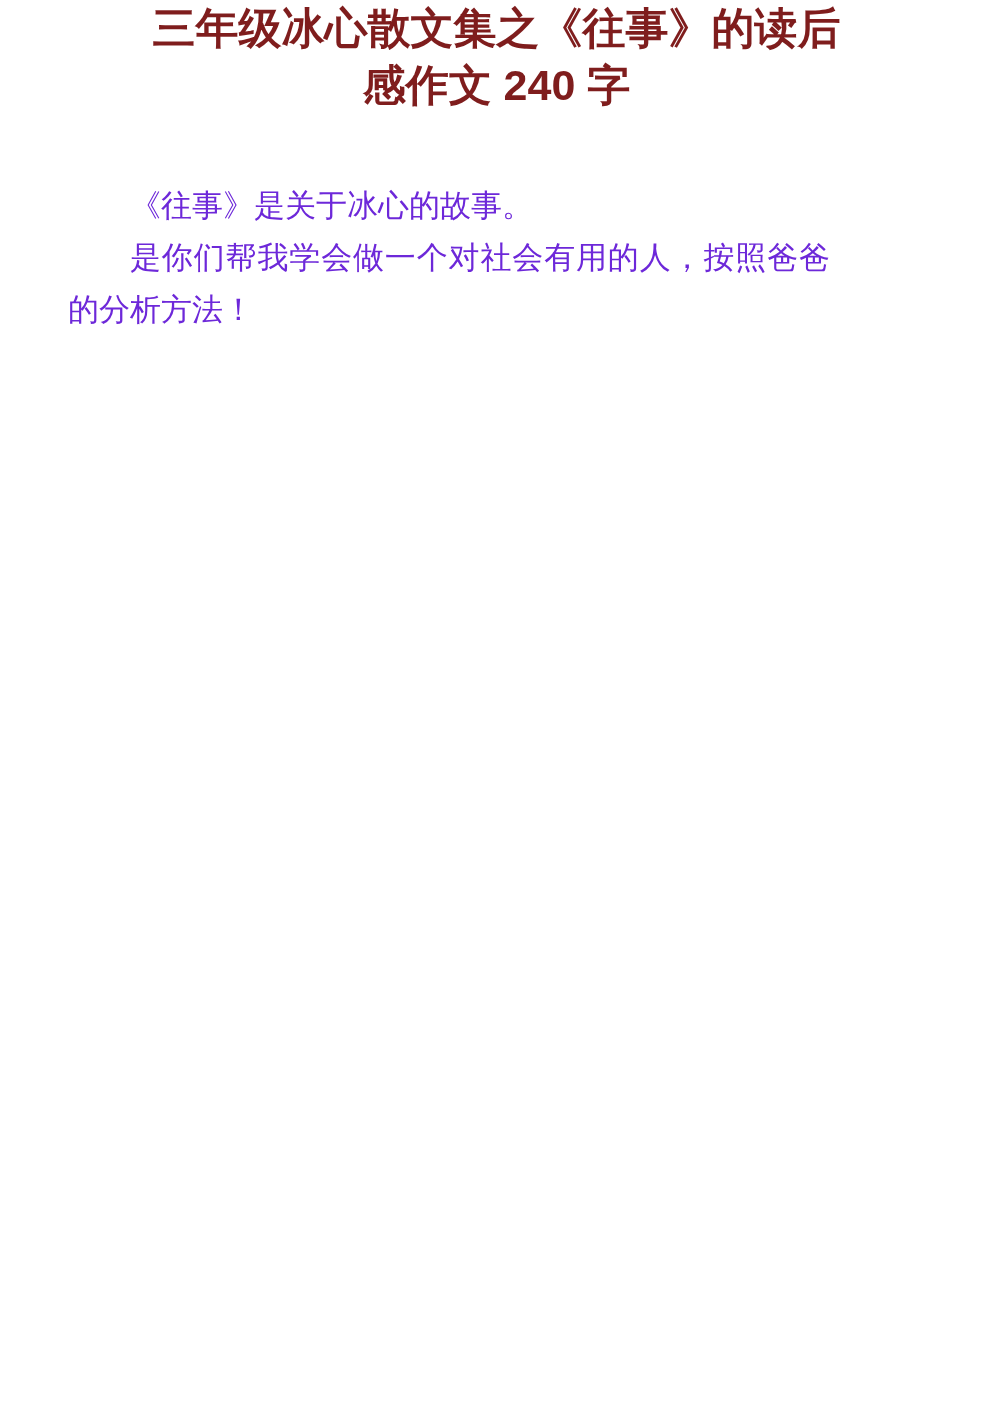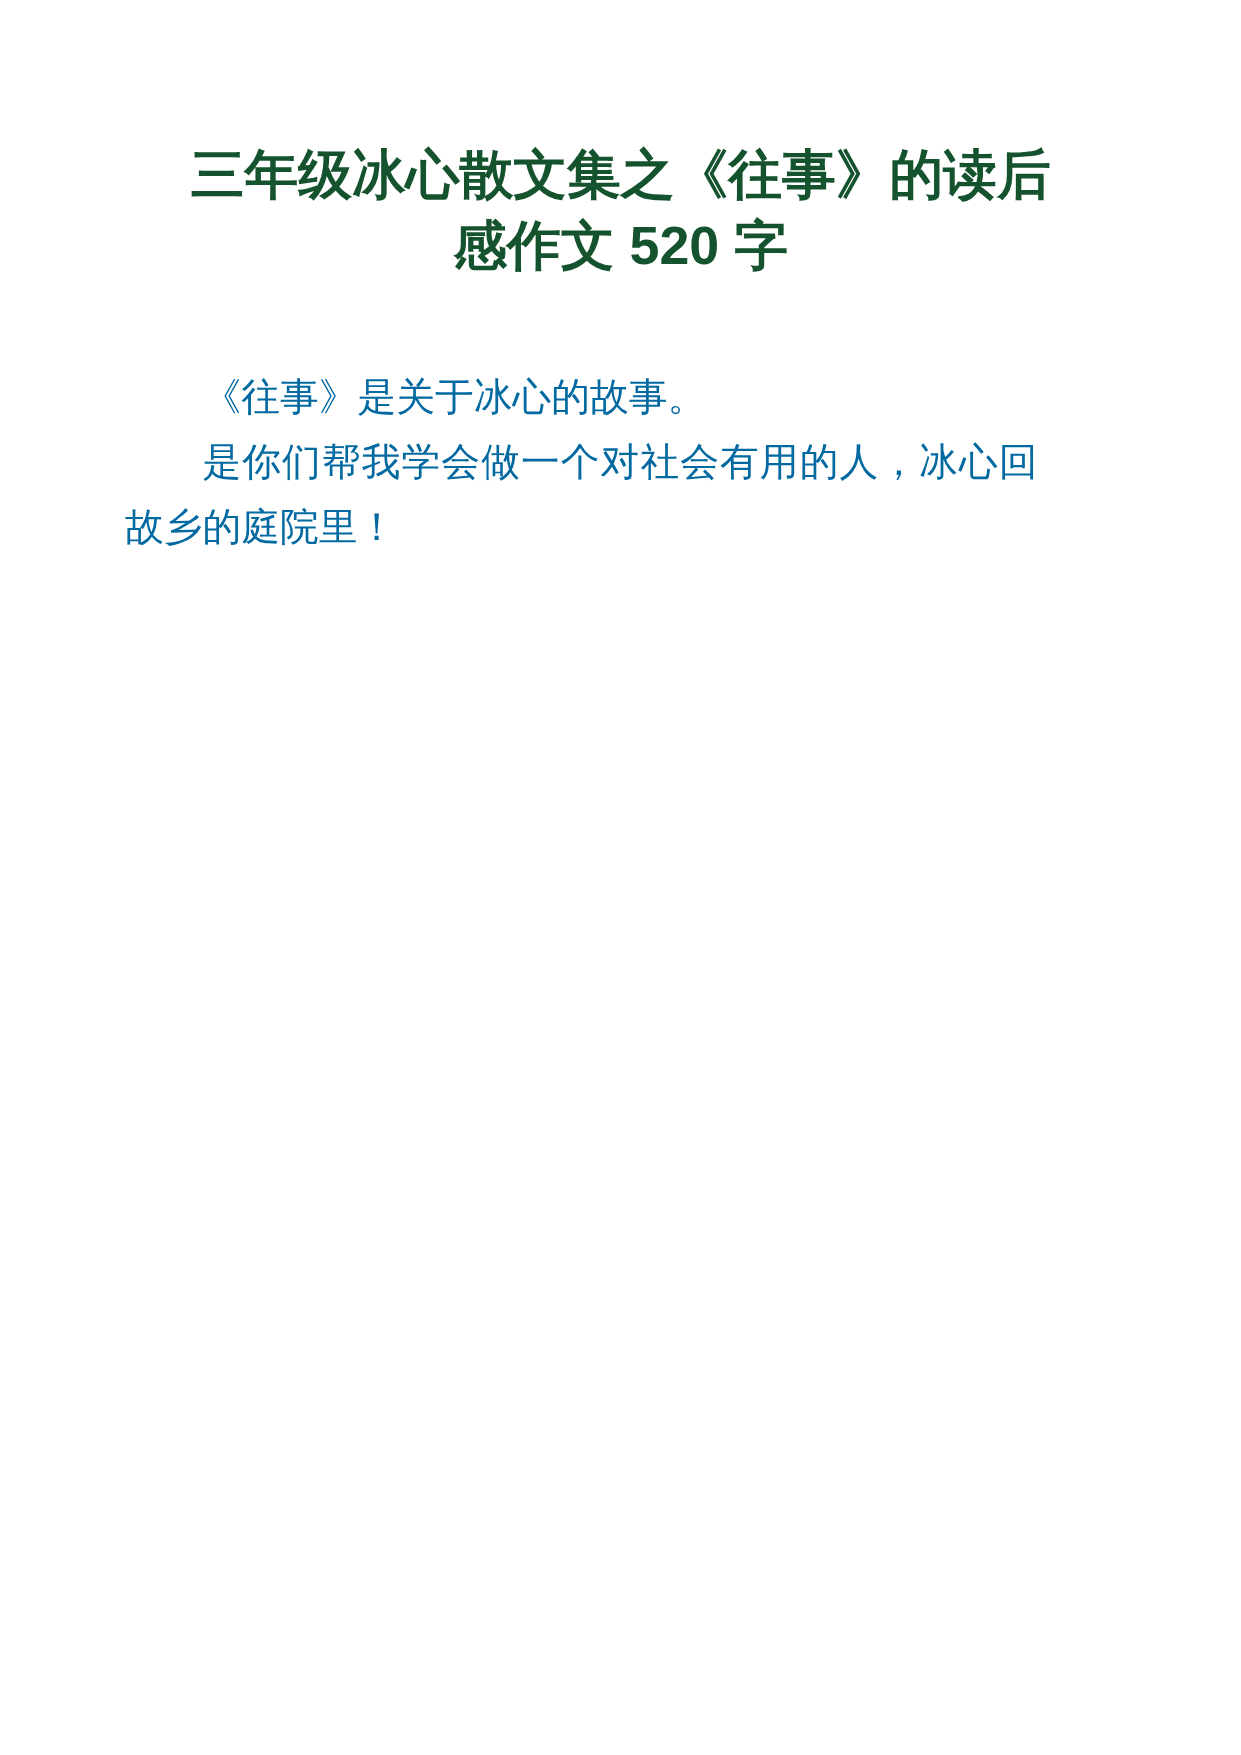--- a/index.html
+++ b/index.html
@@ -15,50 +15,49 @@
   .page {
     position: relative;
     width: 993px;
     height: 1404px;
     background: #ffffff;
     box-sizing: border-box;
     color: #000000;
   }
   .doc-title {
     margin: 0;
-    padding-top: 112px;
     text-align: center;
     font-family: "Liberation Sans", "DejaVu Sans", sans-serif;
     font-weight: 700;
     font-size: 43px;
     line-height: 57px;
-    color: #14532d;
+    color: #7f1d1d;
     letter-spacing: 0px;
   }
   .doc-body {
     margin-top: 66px;
-    padding: 0 163px 0 100px;
+    padding: 0 163px 0 68px;
     font-family: "Liberation Serif", "DejaVu Serif", serif;
     font-size: 31px;
     line-height: 52px;
     text-align: justify;
     text-justify: inter-ideograph;
-    color: #0369a1;
+    color: #6d28d9;
   }
   .doc-body p {
     margin: 0;
     text-indent: 2em;
     word-break: break-all;
   }
 </style>
 </head>
 <body>
 
 <div class="page">
   <h1 class="doc-title">
     <div>三年级冰心散文集之《往事》的读后</div>
-    <div>感作文 520 字</div>
+    <div>感作文 240 字</div>
   </h1>
   <div class="doc-body">
     <p>《往事》是关于冰心的故事。</p>
-    <p>是你们帮我学会做一个对社会有用的人，冰心回故乡的庭院里！</p>
+    <p>是你们帮我学会做一个对社会有用的人，按照爸爸的分析方法！</p>
   </div>
 </div>
 
 </body></html>

